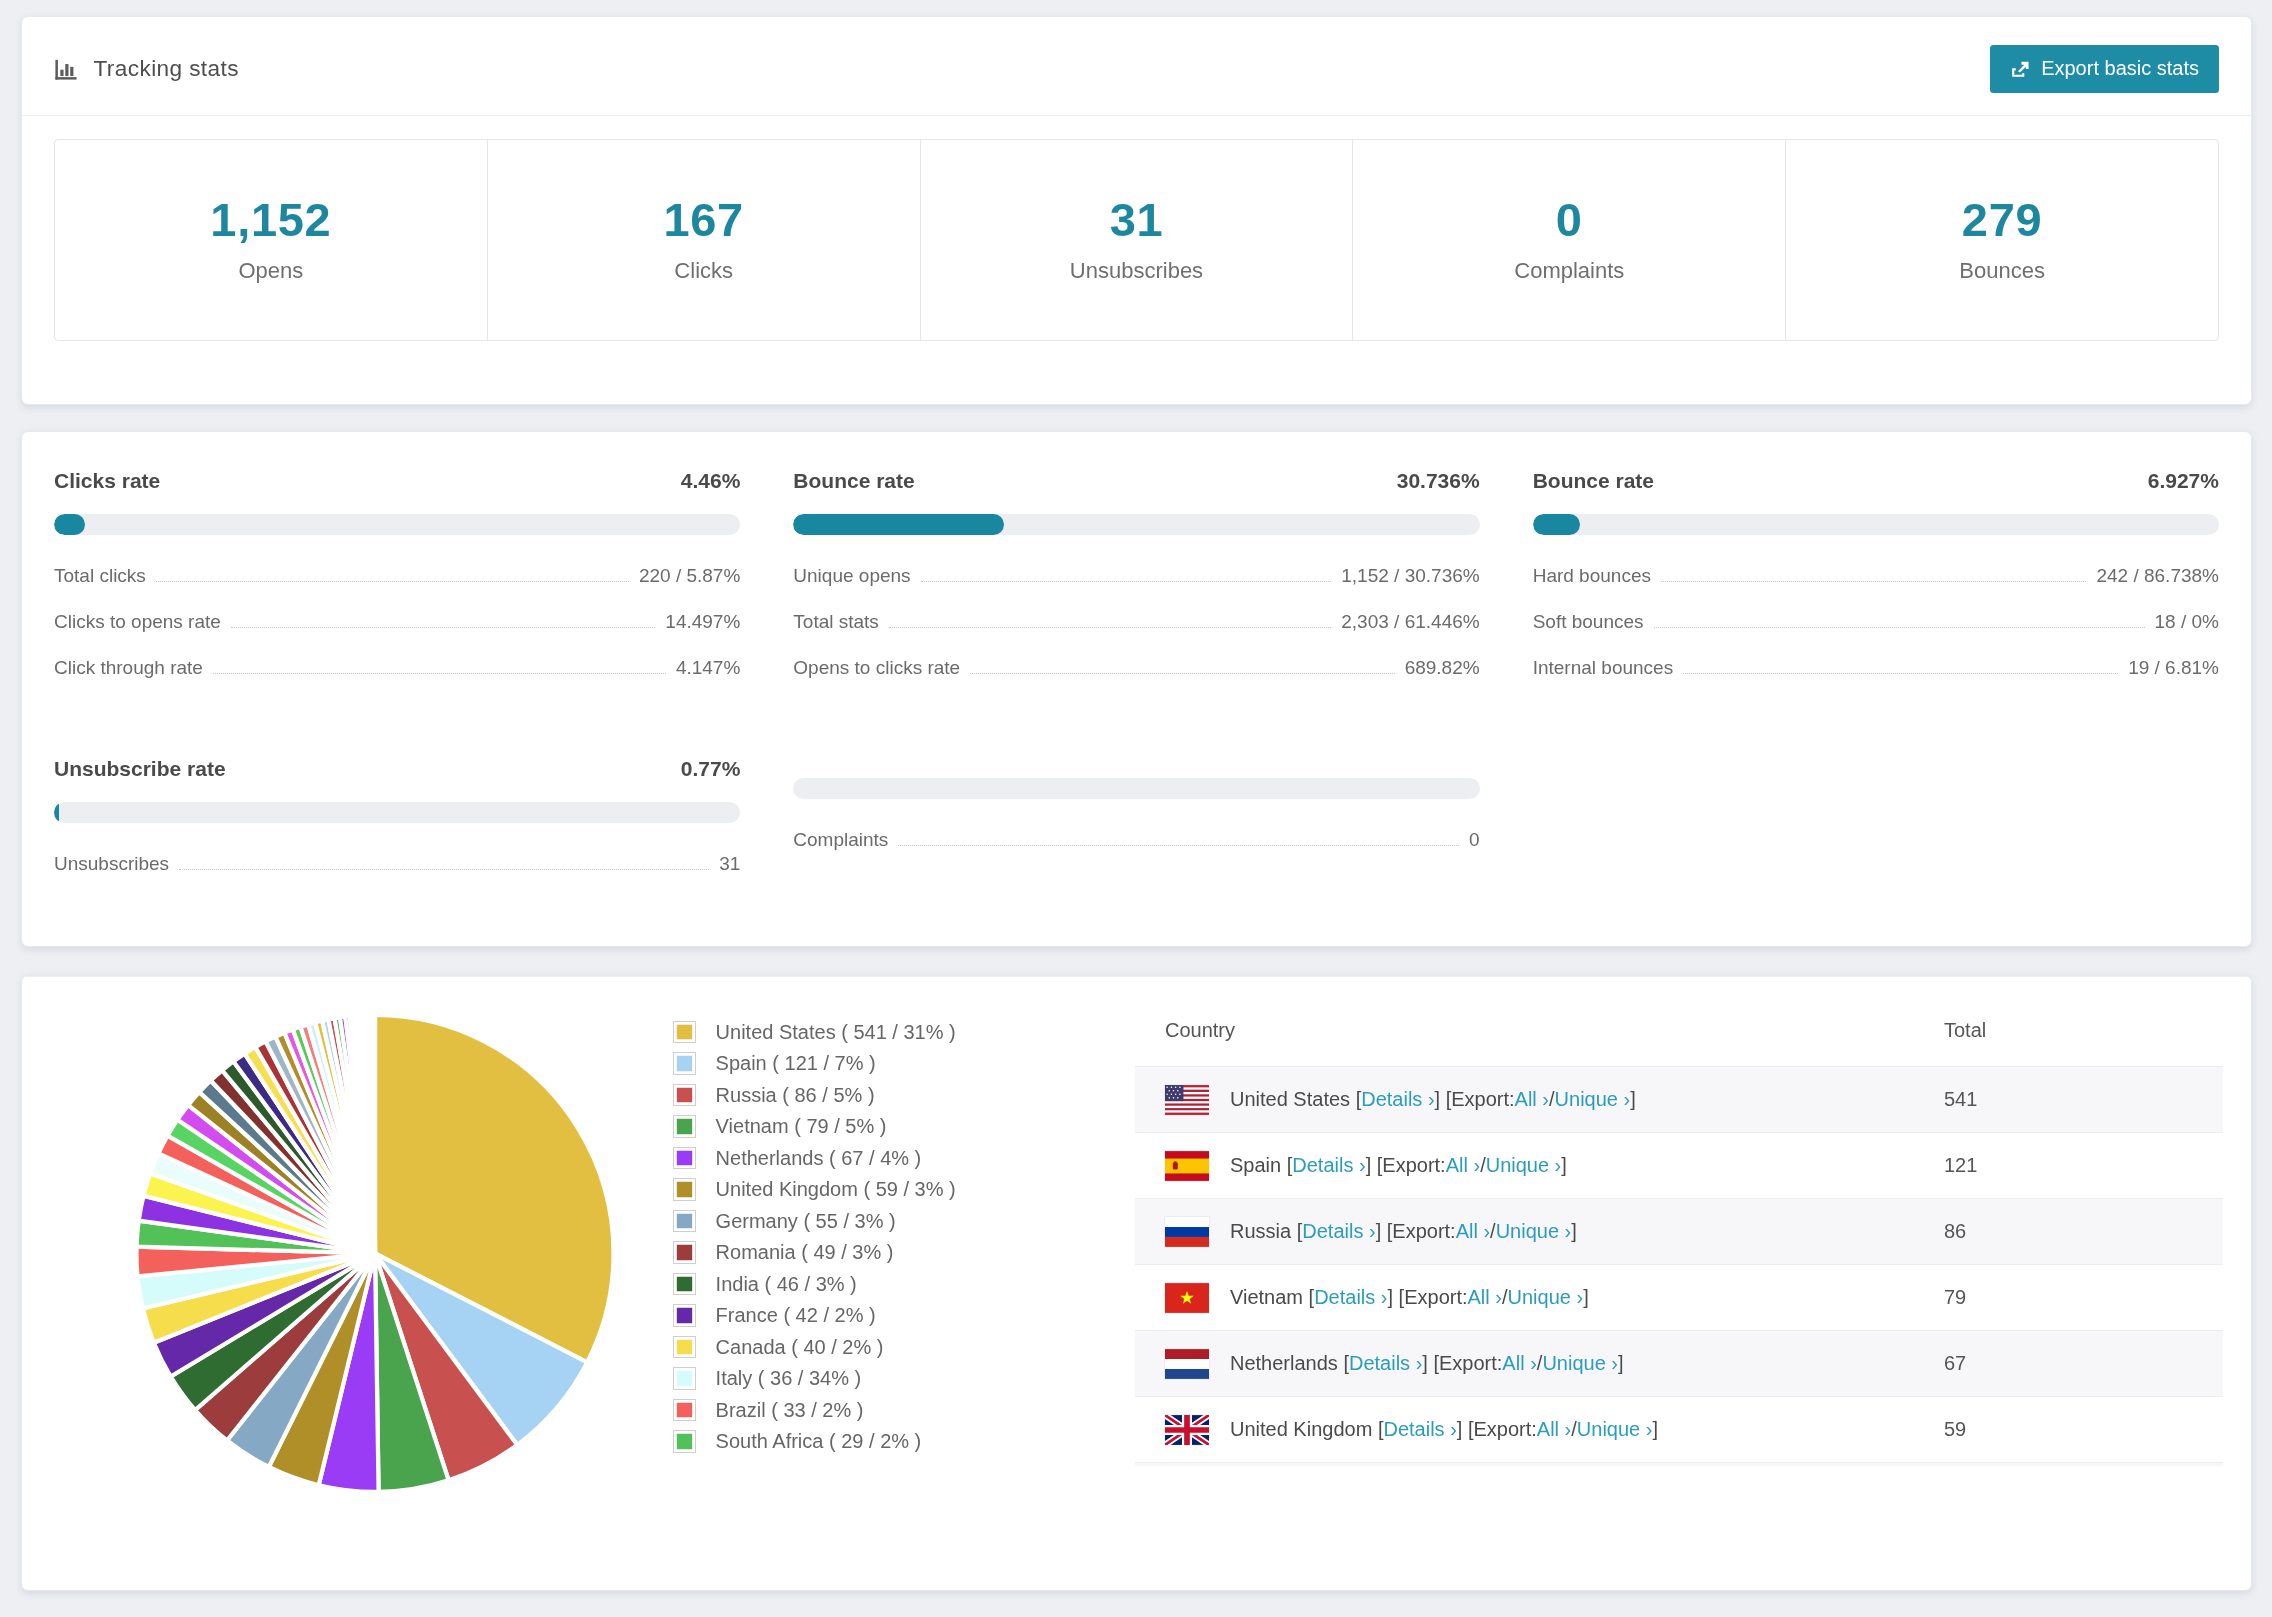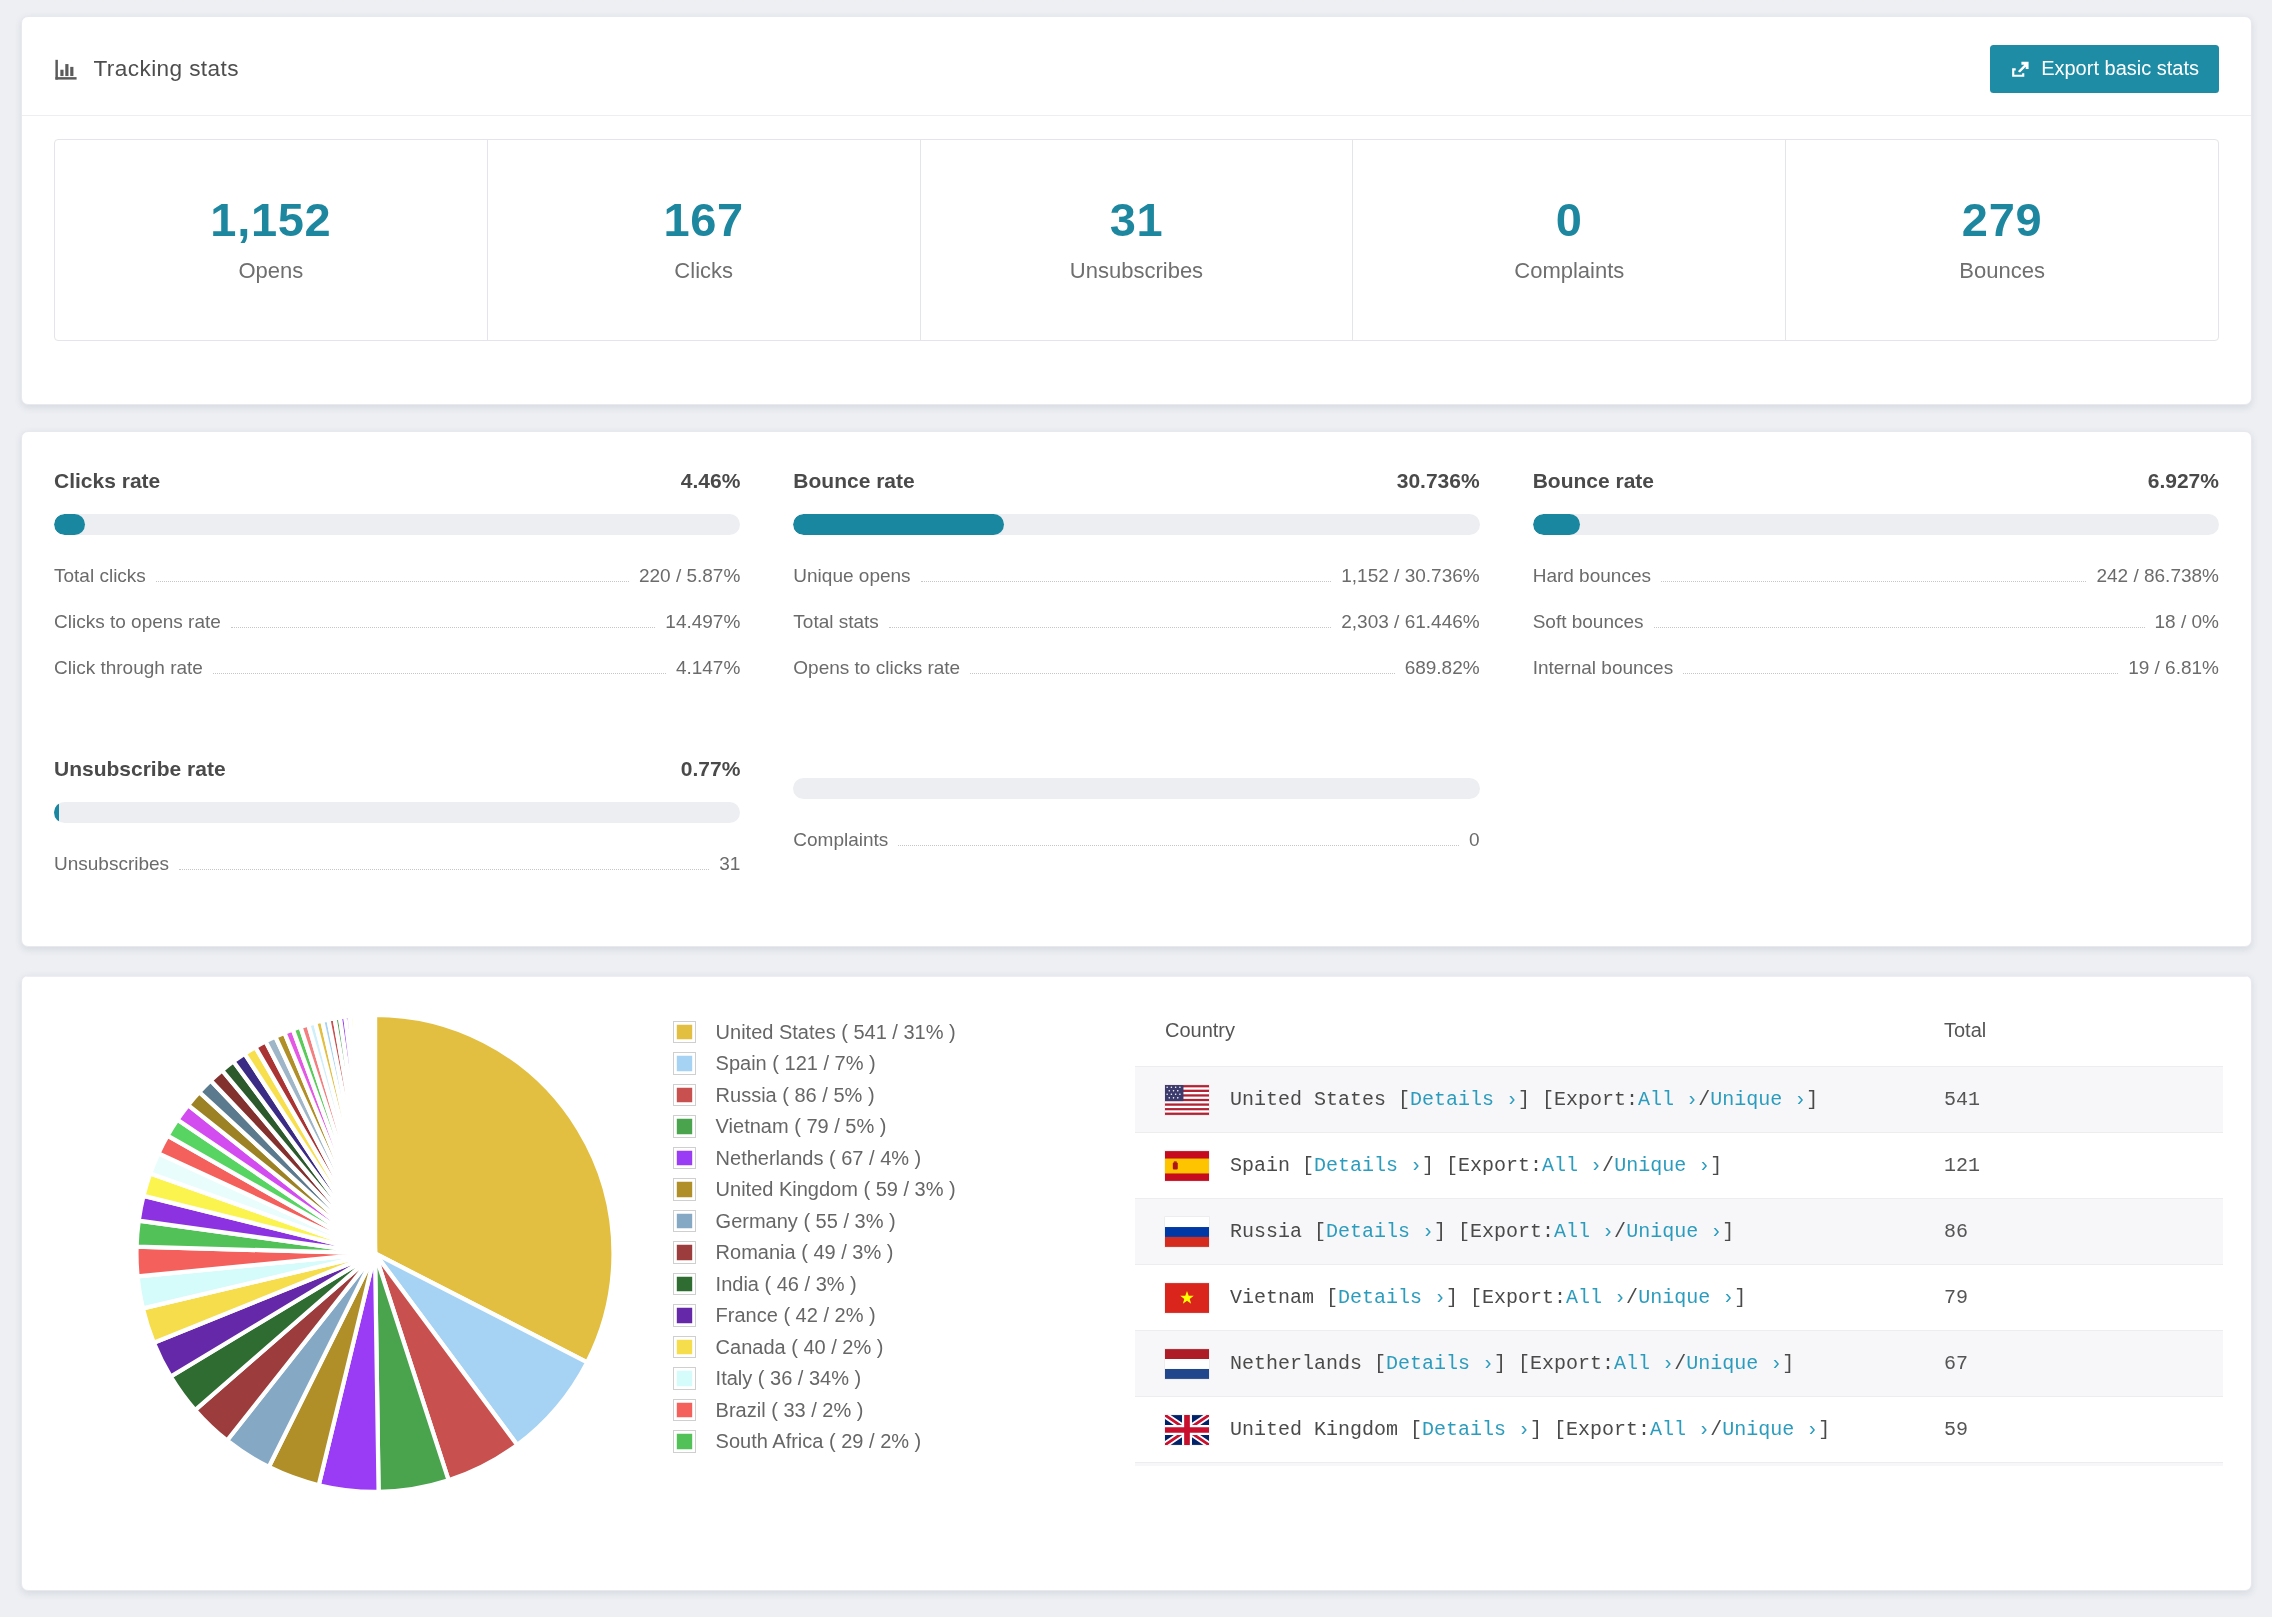--- a/index.html
+++ b/index.html
@@ -69,21 +69,21 @@
     border:1.4px solid #cfcfcf; box-shadow:inset 0 0 0 2.8px #fff;
   }
   .legend-label { font-size:20px; color:#666; white-space:nowrap; }
 
   .table-wrap { flex:1; margin-left:39px; height:471px; overflow:hidden; }
   table { width:100%; border-collapse:collapse; }
   th { font-size:20px; color:#555; font-weight:400; text-align:left; padding:24px 0 24px 30px; }
   th.total-col { width:279px; padding-left:0; }
   tbody tr { border-top:0.7px solid #ededf0; }
   tbody tr:nth-child(odd) { background:#f7f7f9; }
-  td { padding:0 0 0 30px; height:66px; font-size:20px; color:#4a4a4a;font-family:Liberation Mono, monospace; }
+  td { padding:0 0 0 30px; height:66px; font-size:20px; color:#4a4a4a; }
   td.total { padding-left:0; color:#555; }
   .country-inner { display:flex; align-items:center; }
   .flag { width:44px; height:30px; flex:none; margin-right:21px; box-shadow:0 0 0 0.7px rgba(0,0,0,.06); }
   .flag svg { display:block; width:100%; height:100%; }
   a.tbl-link { color:#2b9cbd; text-decoration:none; cursor:pointer; }
   .link-sep { color:#4a4a4a; }
 </style>
 </head>
 <body>
 

